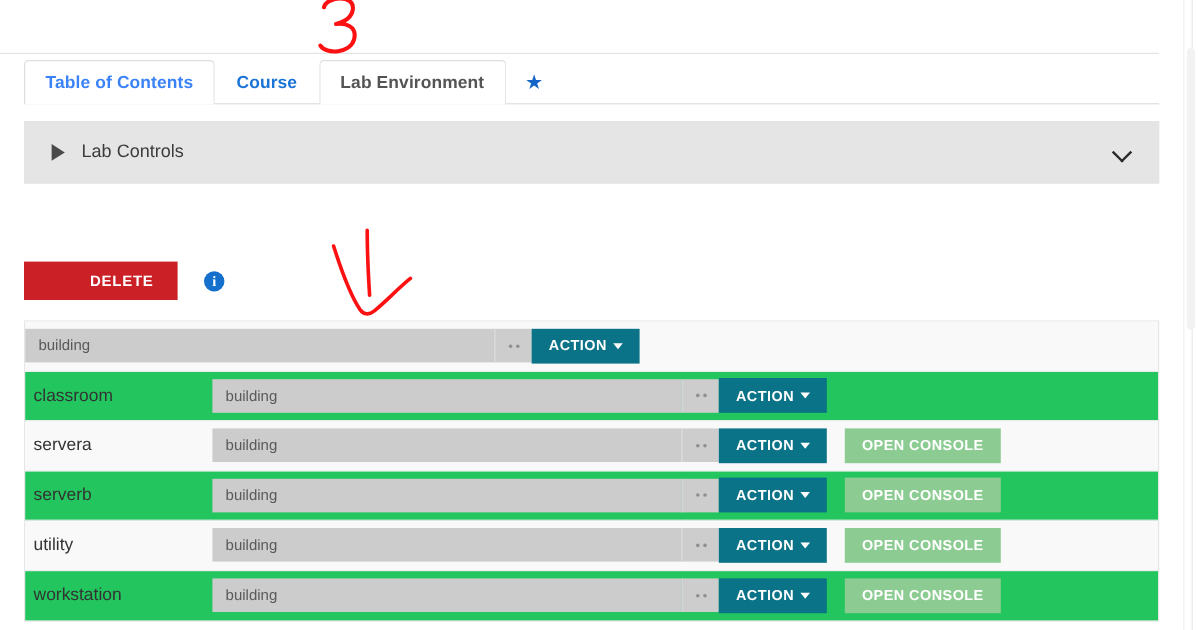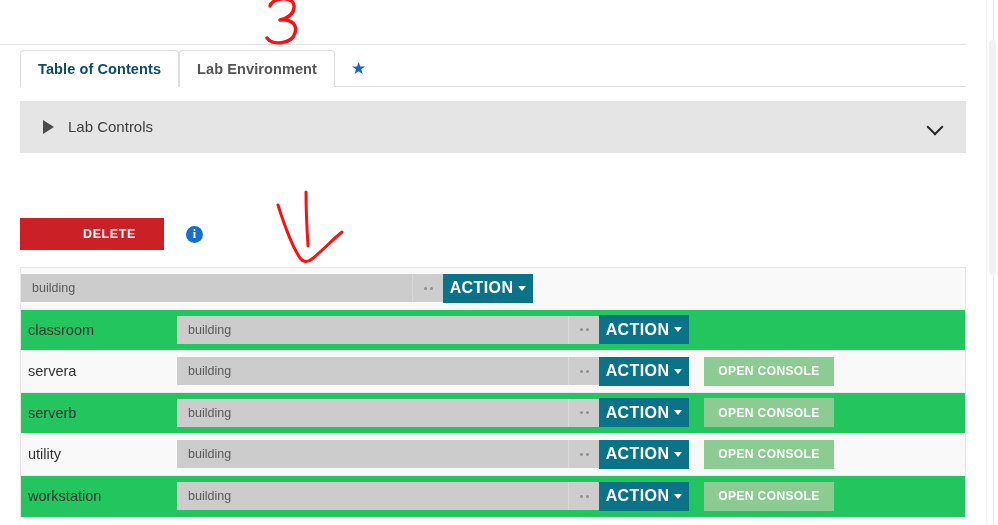--- a/index.html
+++ b/index.html
@@ -51,21 +51,21 @@
     border: 1px solid transparent;
     border-bottom: none;
     border-radius: 4px 4px 0 0;
     white-space: nowrap;
     cursor: pointer;
     position: relative;
   }
   .tab.active {
     background: #ffffff;
     border-color: #dedede;
-    color: #0c4a6e;
+    color: #3b82f6;
     margin-bottom: -1px;
     height: 37px;
   }
   .tab.link {
     color: #1a73d6;
     font-weight: bold;
   }
   .tab.muted {
     background: #ffffff;
     border-color: #dedede;
@@ -152,21 +152,21 @@
   
   .actionrow {
     position: absolute;
     left: 20px; top: 218px;
     width: 946px;
     height: 32px;
     display: flex;
     align-items: center;
   }
   .btn-delete {
-    width: 144px;
+    width: 128px;
     height: 32px;
     background: #cc2027;
     color: #ffffff;
     border: none;
     font-size: 12.5px;
     font-weight: bold;
     letter-spacing: .6px;
     cursor: pointer;
     font-family: "Liberation Sans", sans-serif;
     padding-left: 41px;
@@ -254,21 +254,21 @@
     width: 105px;
     display: flex;
     align-items: center;
   }
   .btn-action {
     width: 90px;
     height: 29px;
     background: #0b7387;
     color: #ffffff;
     border: none;
-    font-size: 16px;
+    font-size: 12px;
     font-weight: bold;
     letter-spacing: .4px;
     display: flex;
     align-items: center;
     justify-content: center;
     gap: 5px;
     cursor: pointer;
     font-family: "Liberation Sans", sans-serif;
   }
   .caret {
@@ -337,20 +337,23 @@
 <body>
 
 <div id="page">
 
   <div class="top-hairline"></div>
 
   <div class="tabbar">
     <div class="tab active">
       <span>Table of Contents</span>
     </div>
+    <div class="tab link">
+      <span>Course</span>
+    </div>
     <div class="tab muted">
       <span>Lab Environment</span>
     </div>
     <div class="tab-star">
       <span>★</span>
     </div>
   </div>
 
   <div class="panel">
     <div class="panel-head">

